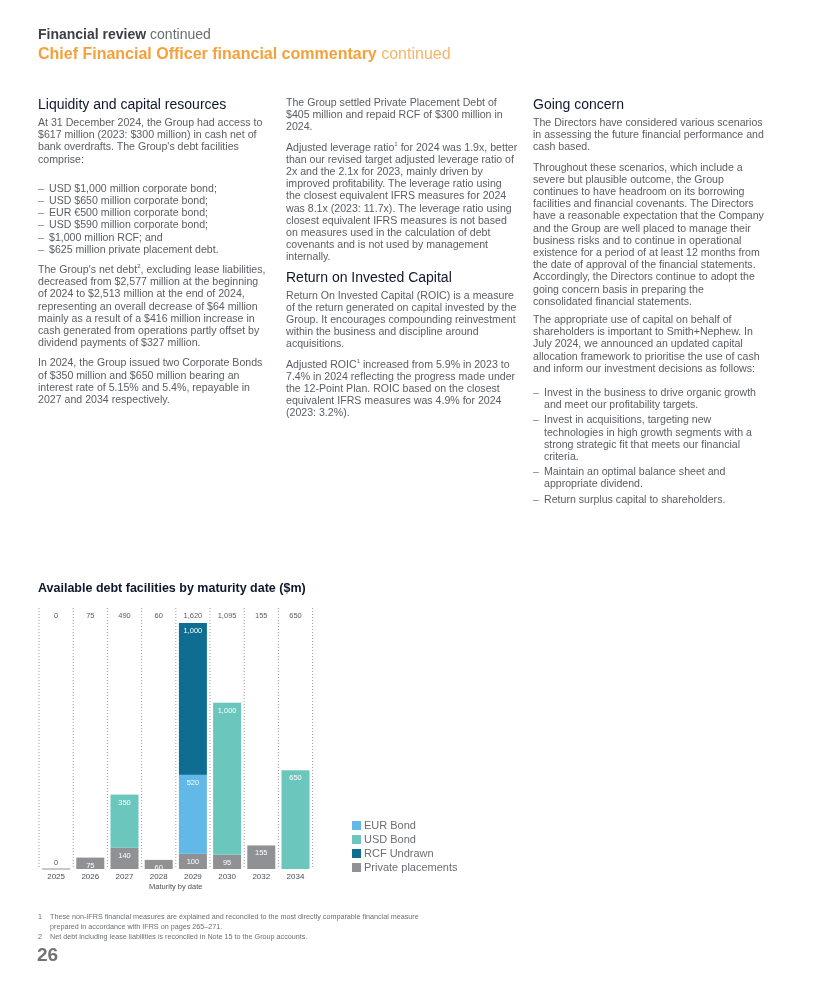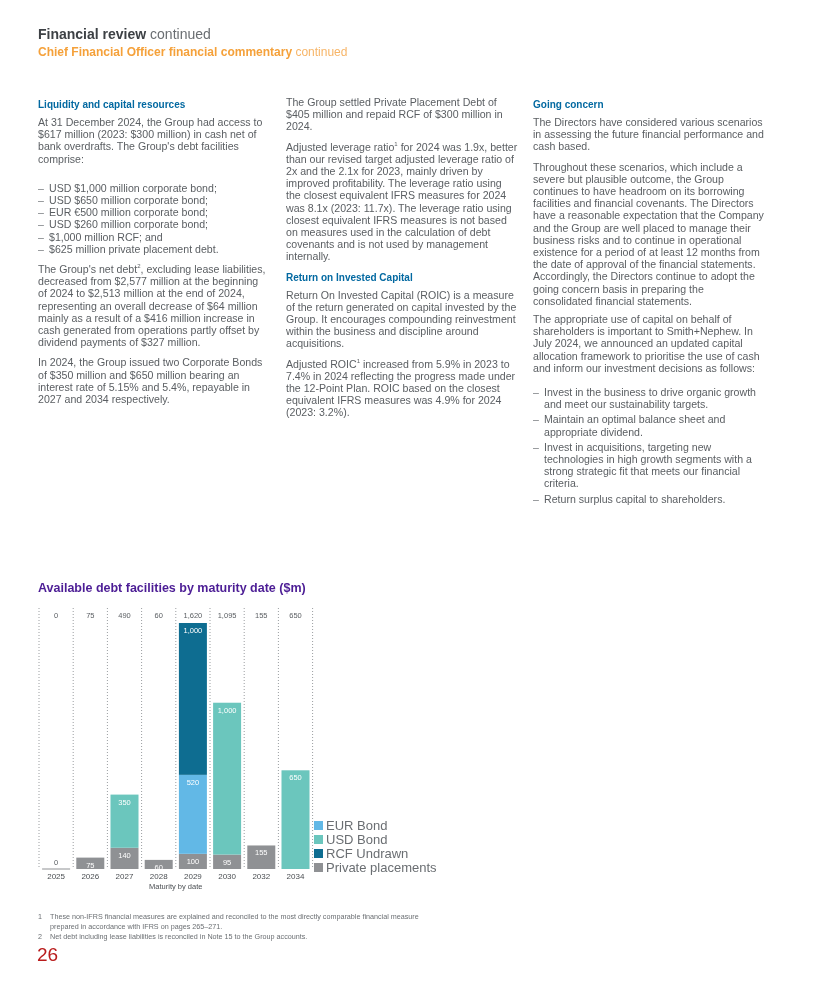--- a/index.html
+++ b/index.html
@@ -2,42 +2,42 @@
 <html><head>
 <meta charset="utf-8">
 <style>
   html, body { margin: 0; padding: 0; background: #ffffff; }
   body { width: 825px; height: 984px; position: relative; overflow: hidden;
          font-family: "Liberation Sans", sans-serif; color: #555a5e; }
   .abs { position: absolute; }
   .section-label { left: 38px; top: 26px; font-size: 14px; color: #4b4f53; }
   .section-label b { font-weight: bold; color: #3d4145; }
   .section-label span.cont { color: #6a6e72; }
-  .page-title { left: 38px; top: 45px; font-size: 12px; font-weight: bold; color: #f5a13a; }
+  .page-title { left: 38px; top: 45px; font-size: 16px; font-weight: bold; color: #f5a13a; }
   .page-title span.cont { font-weight: normal; color: #f7b568; }
   .col { position: absolute; width: 232px; font-size: 10.6px; line-height: 12.2px; color: #5a5e62; }
   .col1 { left: 38px; top: 96px; }
   .col2 { left: 286px; top: 96px; }
   .col3 { left: 533px; top: 96px; }
-  h2 { font-size: 10px; font-weight: bold; color: #0369a1; margin: 0 0 3px 0; line-height: 17px; }
+  h2 { font-size: 14px; font-weight: normal; color: #0f172a; margin: 0 0 3px 0; line-height: 17px; }
   p { margin: 0 0 8px 0; }
   ul.dash { list-style: none; margin: 0 0 8px 0; padding: 0; }
   ul.dash li { position: relative; padding-left: 11px; }
   ul.dash li::before { content: "\2013"; position: absolute; left: 0; color: #7a7e82; }
   ul.dash.spaced li { margin-bottom: 3px; }
   sup { font-size: 6px; line-height: 0; }
-  .chart-title { left: 38px; top: 581px; font-size: 12.5px; font-weight: bold; color: #4c1d95; }
+  .chart-title { left: 38px; top: 581px; font-size: 12.5px; font-weight: bold; color: #0f172a; }
   #chart { position: absolute; left: 36px; top: 600px; }
-  .legend { position: absolute; left: 314px; top: 818px; font-size: 13px; color: #6a6e72; }
+  .legend { position: absolute; left: 352px; top: 818px; font-size: 11px; color: #6a6e72; }
   .legend-item { display: flex; align-items: center; height: 14px; }
   .legend-swatch { width: 9px; height: 9px; margin-right: 3px; }
   .footnotes { left: 38px; top: 912px; font-size: 7.2px; line-height: 10px; color: #6a6e72; width: 400px; }
   .fn { position: relative; padding-left: 12px; }
   .fn .num { position: absolute; left: 0; }
-  .page-number { left: 37px; top: 944px; font-size: 19px; color: #b91c1c; }
+  .page-number { left: 37px; top: 944px; font-size: 19px; color: #737373; font-weight: bold; }
   .footer-brand { left: 608px; top: 954px; font-size: 8.5px; color: #6a6e72; margin-top: 35px; }
   .footer-brand b { color: #f5a13a; }
 </style>
 </head>
 <body>
 
 <div class="abs section-label">
   <b>Financial review</b>
   <span class="cont">continued</span>
 </div>
@@ -46,21 +46,21 @@
   <span class="cont">continued</span>
 </div>
 
 <div class="col col1">
   <h2>Liquidity and capital resources</h2>
   <p style="margin-bottom:17px">At 31 December 2024, the Group had access to $617 million (2023: $300 million) in cash net of bank overdrafts. The Group's debt facilities comprise:</p>
   <ul class="dash" id="facility-list">
       <li>USD $1,000 million corporate bond;</li>
       <li>USD $650 million corporate bond;</li>
       <li>EUR €500 million corporate bond;</li>
-      <li>USD $260 million corporate bond;</li>
+      <li>USD $590 million corporate bond;</li>
       <li>$1,000 million RCF; and</li>
       <li>$625 million private placement debt.</li>
     </ul>
   <p>
     <span>The Group's net debt</span><sup>2</sup><span>, excluding lease liabilities, decreased from $2,577 million at the beginning of 2024 to $2,513 million at the end of 2024, representing an overall decrease of $64 million mainly as a result of a $416 million increase in cash generated from operations partly offset by dividend payments of $327 million.</span>
   </p>
   <p>In 2024, the Group issued two Corporate Bonds of $350 million and $650 million bearing an interest rate of 5.15% and 5.4%, repayable in 2027 and 2034 respectively.</p>
 </div>
 
 <div class="col col2">
@@ -74,23 +74,23 @@
     <span>Adjusted ROIC</span><sup>1</sup><span> increased from 5.9% in 2023 to 7.4% in 2024 reflecting the progress made under the 12-Point Plan. ROIC based on the closest equivalent IFRS measures was 4.9% for 2024 (2023: 3.2%).</span>
   </p>
 </div>
 
 <div class="col col3">
   <h2>Going concern</h2>
   <p>The Directors have considered various scenarios in assessing the future financial performance and cash based.</p>
   <p style="margin-bottom:6px">Throughout these scenarios, which include a severe but plausible outcome, the Group continues to have headroom on its borrowing facilities and financial covenants. The Directors have a reasonable expectation that the Company and the Group are well placed to manage their business risks and to continue in operational existence for a period of at least 12 months from the date of approval of the financial statements. Accordingly, the Directors continue to adopt the going concern basis in preparing the consolidated financial statements.</p>
   <p style="margin-bottom:12px">The appropriate use of capital on behalf of shareholders is important to Smith+Nephew. In July 2024, we announced an updated capital allocation framework to prioritise the use of cash and inform our investment decisions as follows:</p>
   <ul class="dash spaced" id="allocation-list">
-      <li>Invest in the business to drive organic growth and meet our sustainability targets.</li>
+      <li>Invest in the business to drive organic growth and meet our profitability targets.</li>
+      <li>Invest in acquisitions, targeting new technologies in high growth segments with a strong strategic fit that meets our financial criteria.</li>
       <li>Maintain an optimal balance sheet and appropriate dividend.</li>
-      <li>Invest in acquisitions, targeting new technologies in high growth segments with a strong strategic fit that meets our financial criteria.</li>
       <li>Return surplus capital to shareholders.</li>
     </ul>
 </div>
 
 <div class="abs chart-title">Available debt facilities by maturity date ($m)</div>
 <svg id="chart" width="285" height="295">
     <line x1="3" x2="3" y1="8" y2="269" stroke="#9a9da0" stroke-width="1" stroke-dasharray="1,2"></line>
     <line x1="37.2" x2="37.2" y1="8" y2="269" stroke="#9a9da0" stroke-width="1" stroke-dasharray="1,2"></line>
     <line x1="71.4" x2="71.4" y1="8" y2="269" stroke="#9a9da0" stroke-width="1" stroke-dasharray="1,2"></line>
     <line x1="105.60000000000001" x2="105.60000000000001" y1="8" y2="269" stroke="#9a9da0" stroke-width="1" stroke-dasharray="1,2"></line>

